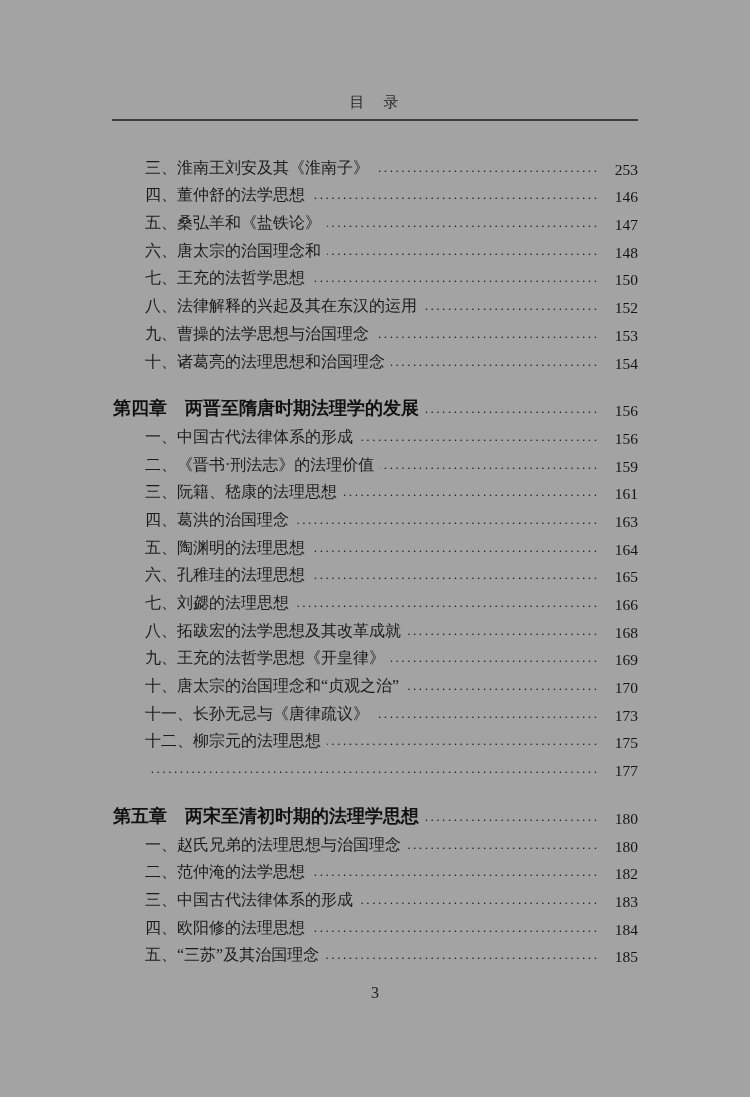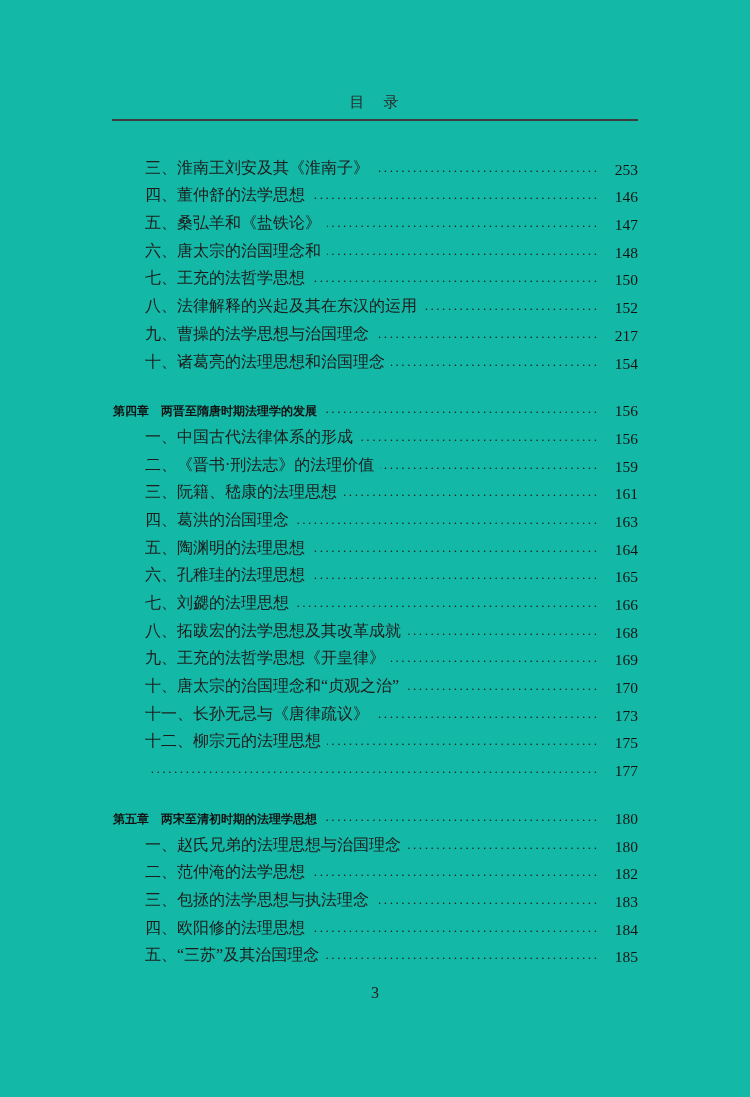--- a/index.html
+++ b/index.html
@@ -1,17 +1,17 @@
 <!DOCTYPE html>
 <html><head>
 <meta charset="utf-8">
 <style>
   html,body{margin:0;padding:0;background:#ffffff;}
   .page{
-    position:relative;width:750px;height:1097px;background:#14b8a6;
+    position:relative;width:750px;height:1097px;background:#a3a3a3;
     overflow:hidden;color:#1c1c1c;
     font-family:"Liberation Serif","DejaVu Serif",serif;
   }
   .header{
     position:absolute;top:93px;left:0;right:0;text-align:center;
     font-size:15px;letter-spacing:2px;color:#2a2a2a;
   }
   .rule{
     position:absolute;top:119px;left:112px;width:526px;height:2px;
     background:#3d3d3d;
@@ -22,21 +22,21 @@
   .row{
     display:flex;align-items:flex-end;height:27.7px;white-space:nowrap;
   }
   .row.item{padding-left:32px;}
   .title{
     flex:0 0 auto;font-size:16px;color:#1c1c1c;
     font-family:"Liberation Serif","DejaVu Serif",serif;
   }
   .row.chapter .title{
     font-family:"Liberation Sans","DejaVu Sans",sans-serif;
-    font-weight:700;font-size:12px;color:#111;
+    font-weight:700;font-size:18px;color:#111;
   }
   .leader{
     flex:1 1 auto;overflow:hidden;margin:0 5px 0 6px;
     font-size:13px;letter-spacing:1.5px;color:#1a1a1a;
     text-align:right;direction:rtl; 
   }
   .pagenum{
     flex:0 0 34px;text-align:right;font-size:15.5px;color:#141414;
     font-family:"Liberation Serif","DejaVu Serif",serif;
   }
@@ -79,21 +79,21 @@
           <span class="pagenum">150</span>
         </div>
         <div class="row item">
           <span class="title">八、法律解释的兴起及其在东汉的运用</span>
           <span class="leader">··············································································································</span>
           <span class="pagenum">152</span>
         </div>
         <div class="row item">
           <span class="title">九、曹操的法学思想与治国理念</span>
           <span class="leader">··············································································································</span>
-          <span class="pagenum">217</span>
+          <span class="pagenum">153</span>
         </div>
         <div class="row item">
           <span class="title">十、诸葛亮的法理思想和治国理念</span>
           <span class="leader">··············································································································</span>
           <span class="pagenum">154</span>
         </div>
       </div>
       <div class="section">
         <div class="row chapter">
           <span class="title">第四章　两晋至隋唐时期法理学的发展</span>
@@ -175,21 +175,21 @@
           <span class="title">一、赵氏兄弟的法理思想与治国理念</span>
           <span class="leader">··············································································································</span>
           <span class="pagenum">180</span>
         </div>
         <div class="row item">
           <span class="title">二、范仲淹的法学思想</span>
           <span class="leader">··············································································································</span>
           <span class="pagenum">182</span>
         </div>
         <div class="row item">
-          <span class="title">三、包拯的法学思想与执法理念</span>
+          <span class="title">三、中国古代法律体系的形成</span>
           <span class="leader">··············································································································</span>
           <span class="pagenum">183</span>
         </div>
         <div class="row item">
           <span class="title">四、欧阳修的法理思想</span>
           <span class="leader">··············································································································</span>
           <span class="pagenum">184</span>
         </div>
         <div class="row item">
           <span class="title">五、“三苏”及其治国理念</span>

